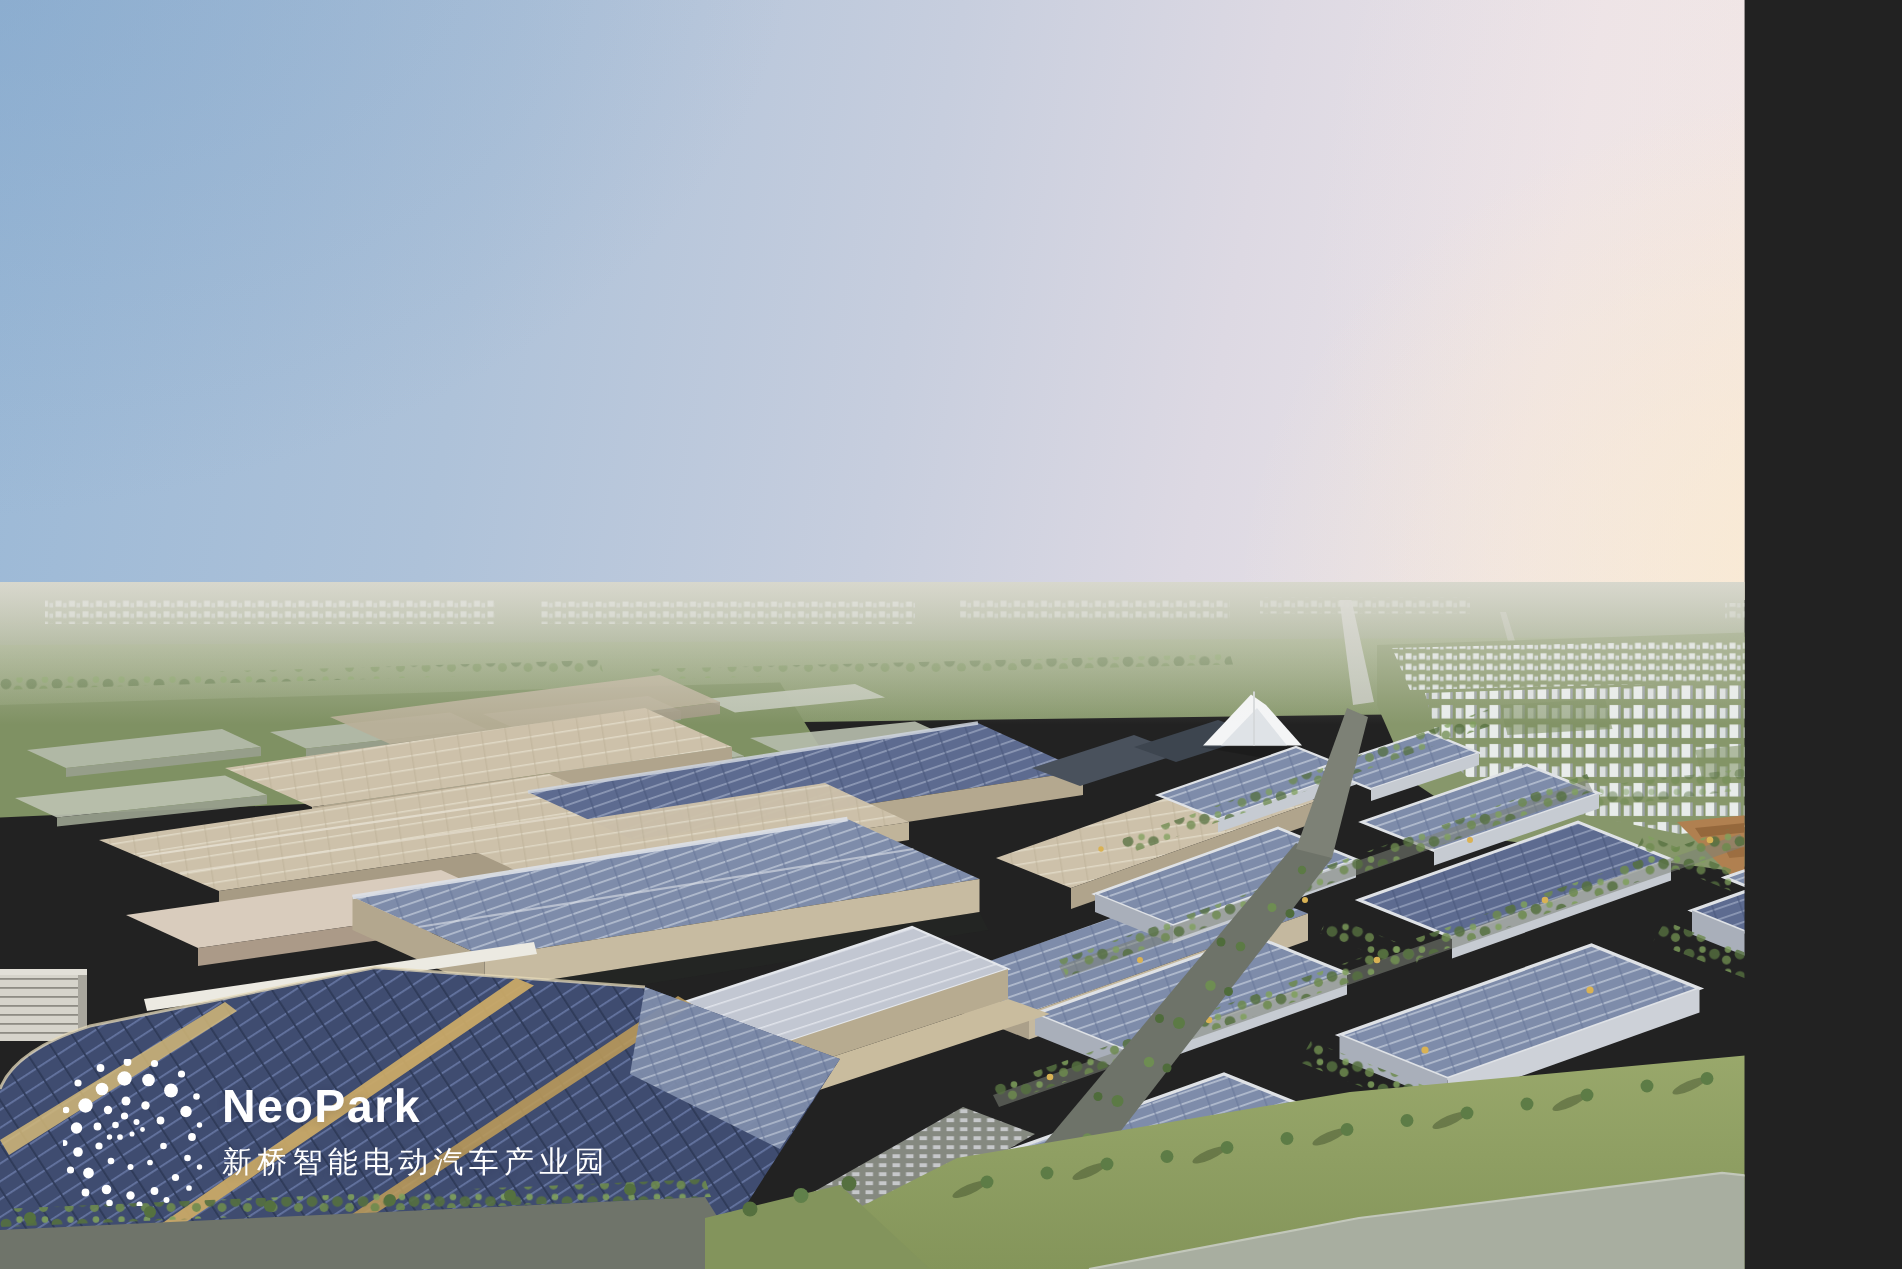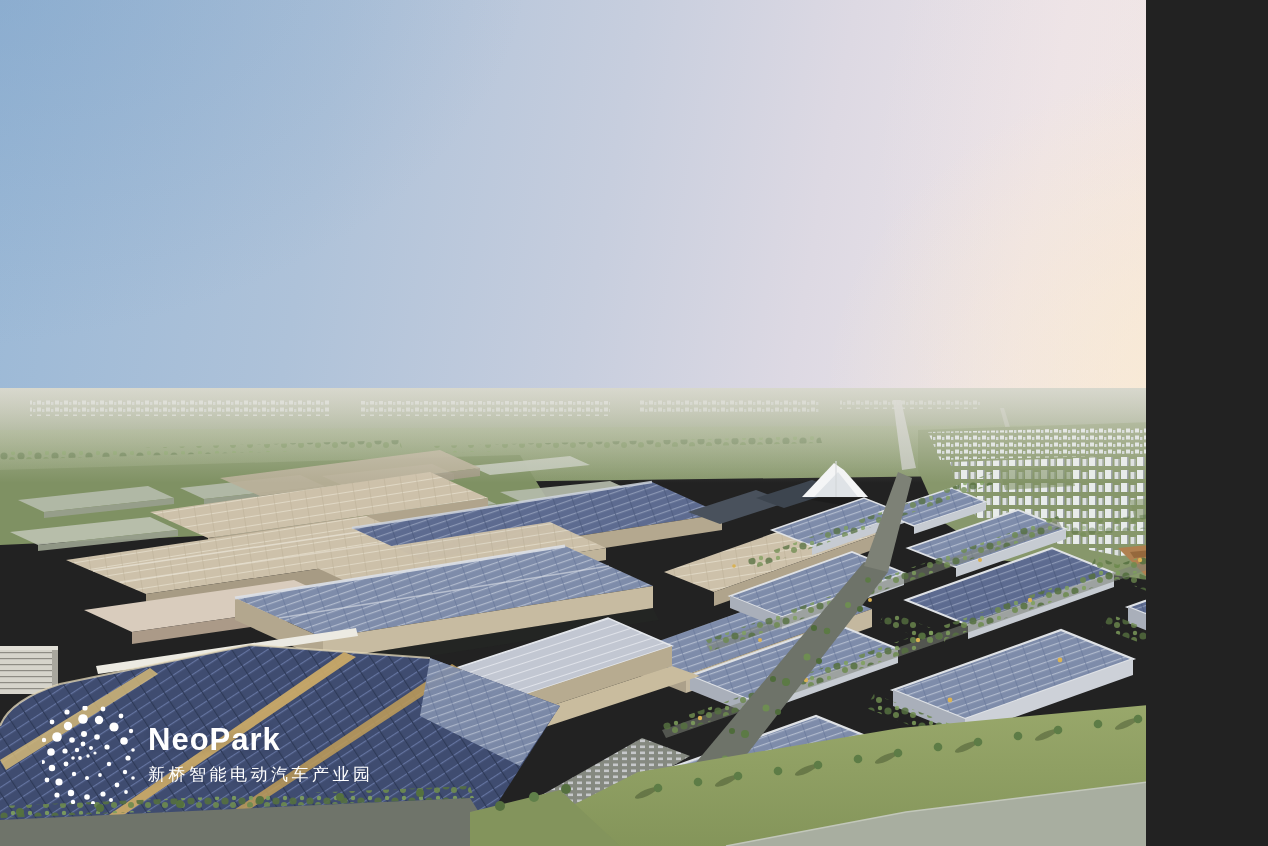--- a/index.html
+++ b/index.html
@@ -1,19 +1,20 @@
 <!DOCTYPE html>
 <html style="--logo-text: #ffffff; --sky-top-left: #9ab8d6; --sky-center: #ddd9e3; --sky-right-glow: #fbeed5; --horizon-plain: #a6af95; --field-green: #8a9a6e; --tree-green: #5d7c46; --factory-wall-beige: #c7bba1; --roof-beige: #cdc1aa; --solar-roof-blue: #7e8caa; --solar-roof-dark: #5d6b90; --solar-roof-navy: #3f4c70; --gold-trim: #c9a967; --residential-white: #edf0f1; --terracotta-campus: #b08050; --road-gray: #6e7369; --lawn-green: #93a466; --concrete-pad: #a8aea0;"><head>
 <meta charset="utf-8">
 <title>NeoPark</title>
 <style>
   html,body{margin:0;padding:0;background:#222;}
   .viewport{
     position:relative;width:1146px;height:846px;overflow:hidden;
     font-family:"Liberation Sans","DejaVu Sans",sans-serif;
+    padding-left:17px;
   }
   
   .sky{
     position:absolute;left:0;top:0;width:1268px;height:400px;
     background:
       radial-gradient(ellipse 760px 560px at 102% 98%, rgba(252,235,206,.95), rgba(250,236,214,0) 62%),
       radial-gradient(ellipse 680px 760px at 104% 45%, rgba(246,228,220,.55), rgba(246,228,220,0) 66%),
       radial-gradient(ellipse 980px 640px at -6% -12%, rgba(120,158,198,.50), rgba(120,158,198,0) 62%),
       linear-gradient(100deg, #9ab8d6 0%, #aec2d9 26%, #c7cede 48%, #ddd9e3 64%, #ece4e9 80%, #f2ebeb 100%);
   }
@@ -24,21 +25,21 @@
     color:var(--logo-text,#ffffff);
     text-shadow:0 1px 6px rgba(20,30,50,.18);
     user-select:none;
   }
   .logo-mark{width:94px;height:98px;flex:0 0 auto;}
   .logo-text{display:flex;flex-direction:column;}
   .brand{
     font-size:31px;font-weight:700;letter-spacing:1px;line-height:1.05;
   }
   .subtitle{
-    margin-top:7px;font-size:17px;font-weight:400;letter-spacing:3.5px;white-space:nowrap;
+    margin-top:7px;font-size:20px;font-weight:400;letter-spacing:3.5px;white-space:nowrap;
   }
 </style>
 </head>
 <body>
 
 <div class="viewport" aria-label="Aerial dusk rendering of the NeoPark intelligent electric vehicle industrial park: solar-roofed factories and warehouses, tree-lined avenues, a white tent landmark, residential towers and green fields stretching to the horizon">
 
   <div class="sky"></div>
 
   <svg class="scene" viewBox="0 0 1268 846" aria-hidden="true">

